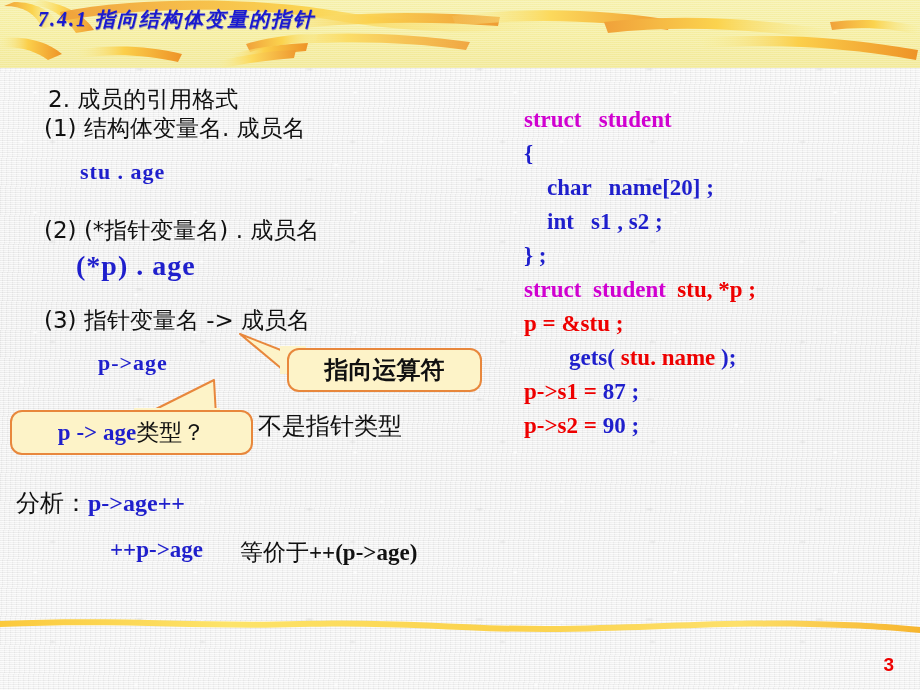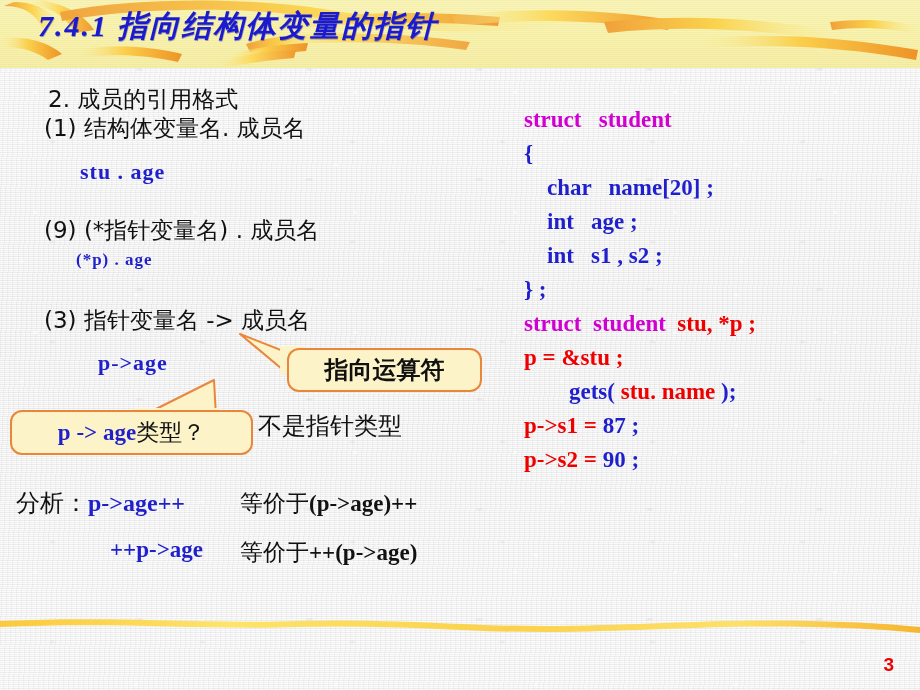--- a/index.html
+++ b/index.html
@@ -42,21 +42,21 @@
     position: absolute; inset: 0;
     background:
       repeating-linear-gradient(0deg, rgba(255,255,255,.18) 0 1px, rgba(230,215,120,.10) 1px 2px),
       linear-gradient(180deg, #f7f2b0 0%, #f6efa4 55%, #f3eb9e 100%);
   }
   #header svg { position: absolute; left:0; top:0; }
   #title {
     position: absolute;
     left: 38px; top: 6px;
     font-family: "Liberation Serif", "DejaVu Serif", serif;
-    font-size: 30px;
+    font-size: 20px;
     font-weight: bold;
     font-style: italic;
     color: #1a1ad0;
     letter-spacing: 2px;
     white-space: nowrap;
     text-shadow: 0.5px 0.5px 0 rgba(20,20,170,.4);
   }
 
   
   .cn   { font-family: "DejaVu Sans", "Liberation Sans", sans-serif; }
@@ -64,21 +64,21 @@
   .blue { color: #1f1fcc; }
   .blk  { color: #111111; }
 
   .tline { position: absolute; white-space: nowrap; }
 
   
   #l1 { left: 48px;  top: 84px;  font-size: 23px; }
   #l2 { left: 44px;  top: 113px; font-size: 23px; }
   #l3 { left: 80px;  top: 159px; font-size: 22px; letter-spacing: 1px; }
   #l4 { left: 44px;  top: 215px; font-size: 23px; }
-  #l5 { left: 76px;  top: 250px; font-size: 17px; letter-spacing: 1px; }
+  #l5 { left: 76px;  top: 250px; font-size: 28px; letter-spacing: 1px; }
   #l6 { left: 44px;  top: 305px; font-size: 23px; }
   #l7 { left: 98px;  top: 350px; font-size: 22px; letter-spacing: 1px; }
   #l8 { left: 258px; top: 410px; font-size: 24px; }
 
   
   #a1 { left: 16px;  top: 487px; font-size: 24px; }
   #a2 { left: 110px; top: 537px; font-size: 23px; }
   #a3 { left: 240px; top: 585px; font-size: 23px; }
   #a1b { left: 240px; top: 488px; font-size: 23px; }
   #a2b { left: 240px; top: 537px; font-size: 23px; }
@@ -177,21 +177,21 @@
       <path d="M216,62 C242,55 268,51 296,50 L294,58 C268,60 244,64 222,68 Z" fill="url(#og2)"></path>
       <path d="M830,22 C862,18 892,20 918,26 L916,34 C890,28 860,26 832,30 Z" fill="url(#og1)"></path>
       <path d="M76,50 C112,44 150,46 182,54 L178,62 C148,55 112,53 80,58 Z" fill="url(#og3)"></path>
     </svg>
     <div id="title">7.4.1 指向结构体变量的指针</div>
   </div>
 
   <div class="tline cn blk" id="l1">2. 成员的引用格式</div>
   <div class="tline cn blk" id="l2">(1) 结构体变量名. 成员名</div>
   <div class="tline code blue" id="l3">stu . age</div>
-  <div class="tline cn blk" id="l4">(9) (*指针变量名) . 成员名</div>
+  <div class="tline cn blk" id="l4">(2) (*指针变量名) . 成员名</div>
   <div class="tline code blue" id="l5">(*p) . age</div>
   <div class="tline cn blk" id="l6">(3) 指针变量名 -&gt; 成员名</div>
   <div class="tline code blue" id="l7">p-&gt;age</div>
   <div class="tline cn blk" id="l8">不是指针类型</div>
 
   <svg class="tail" style="left:236px; top:330px;" width="70" height="46" viewBox="0 0 70 46">
     <path d="M4,4 L60,26 L52,44 Z" fill="#fdf3c8" stroke="#e8873c" stroke-width="2" stroke-linejoin="round"></path>
     <rect x="44" y="16" width="26" height="28" fill="#fdf3c8"></rect>
   </svg>
 
@@ -205,37 +205,33 @@
   </svg>
 
   <div class="bubble" id="bubble2">
     <span class="code blue">p -&gt; age</span>
       <span class="cn blk">类型？</span>
   </div>
 
   <div class="tline" id="a1">
     <span class="cn mix-blk">分析：</span><span class="code mix-blue">p-&gt;age++</span>
   </div>
-  <div class="tline" id="a1b">
-    <span class="cn mix-blk" style="color: rgb(17, 17, 17);">等价于</span><span class="code mix-blk">(p-&gt;age)++</span>
-  </div>
 
   <div class="tline" id="a2">
     <span class="code mix-blue">++p-&gt;age</span>
   </div>
   <div class="tline" id="a2b">
     <span class="cn mix-blk" style="color: rgb(17, 17, 17);">等价于</span><span class="code mix-blk">++(p-&gt;age)</span>
   </div>
 
 
   <div id="code">
       <div class="ln"><span style="color: rgb(208, 0, 208);">struct   student</span></div>
       <div class="ln"><span style="color: rgb(31, 31, 204);">{</span></div>
       <div class="ln"><span style="color: rgb(31, 31, 204);">    char   name[20] ;</span></div>
-      <div class="ln"><span style="color: rgb(31, 31, 204);">    int   age ;</span></div>
       <div class="ln"><span style="color: rgb(31, 31, 204);">    int   s1 , s2 ;</span></div>
       <div class="ln"><span style="color: rgb(31, 31, 204);">} ;</span></div>
       <div class="ln"><span style="color: rgb(208, 0, 208);">struct  student  </span><span style="color: rgb(238, 0, 0); font-family: Liberation Serif, serif;">stu, *p ;</span></div>
       <div class="ln"><span style="color: rgb(238, 0, 0);">p = &amp;stu ;</span></div>
       <div class="ln"><span style="color: rgb(31, 31, 204); margin-left: 45px;">gets( </span><span style="color: rgb(238, 0, 0);">stu. name</span><span style="color: rgb(31, 31, 204);"> );</span></div>
       <div class="ln"><span style="color: rgb(238, 0, 0);">p-&gt;s1 = </span><span style="color: rgb(31, 31, 204);">87 ;</span></div>
       <div class="ln"><span style="color: rgb(238, 0, 0);">p-&gt;s2 = </span><span style="color: rgb(31, 31, 204);">90 ;</span></div>
     </div>
 
   <svg id="bottomwave" width="920" height="24" viewBox="0 0 920 24">

